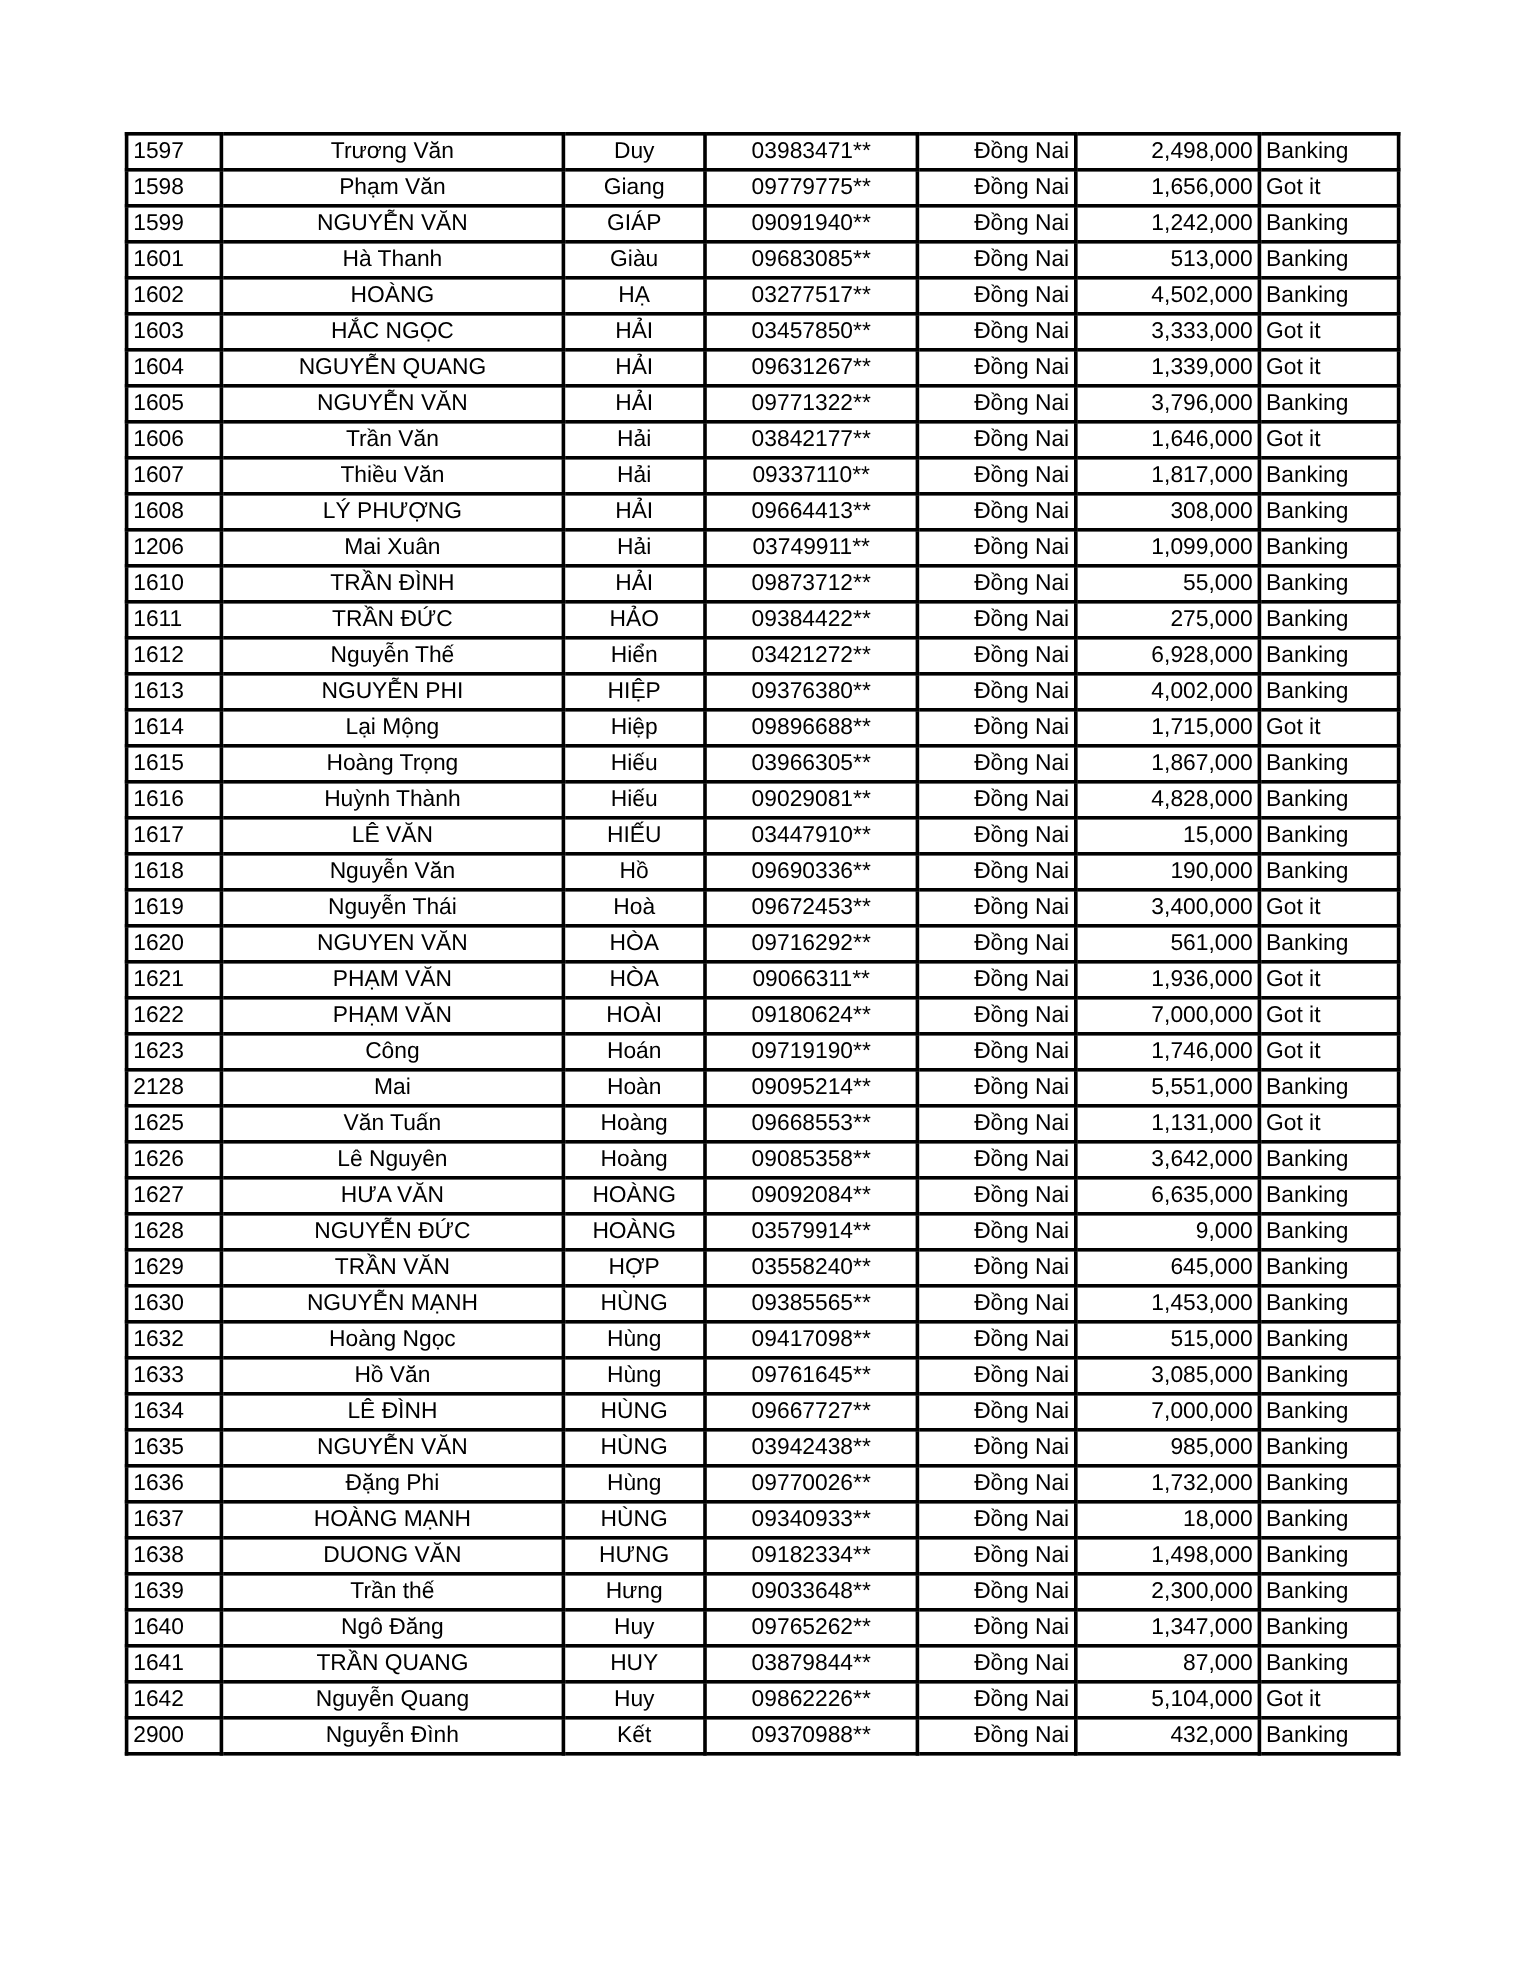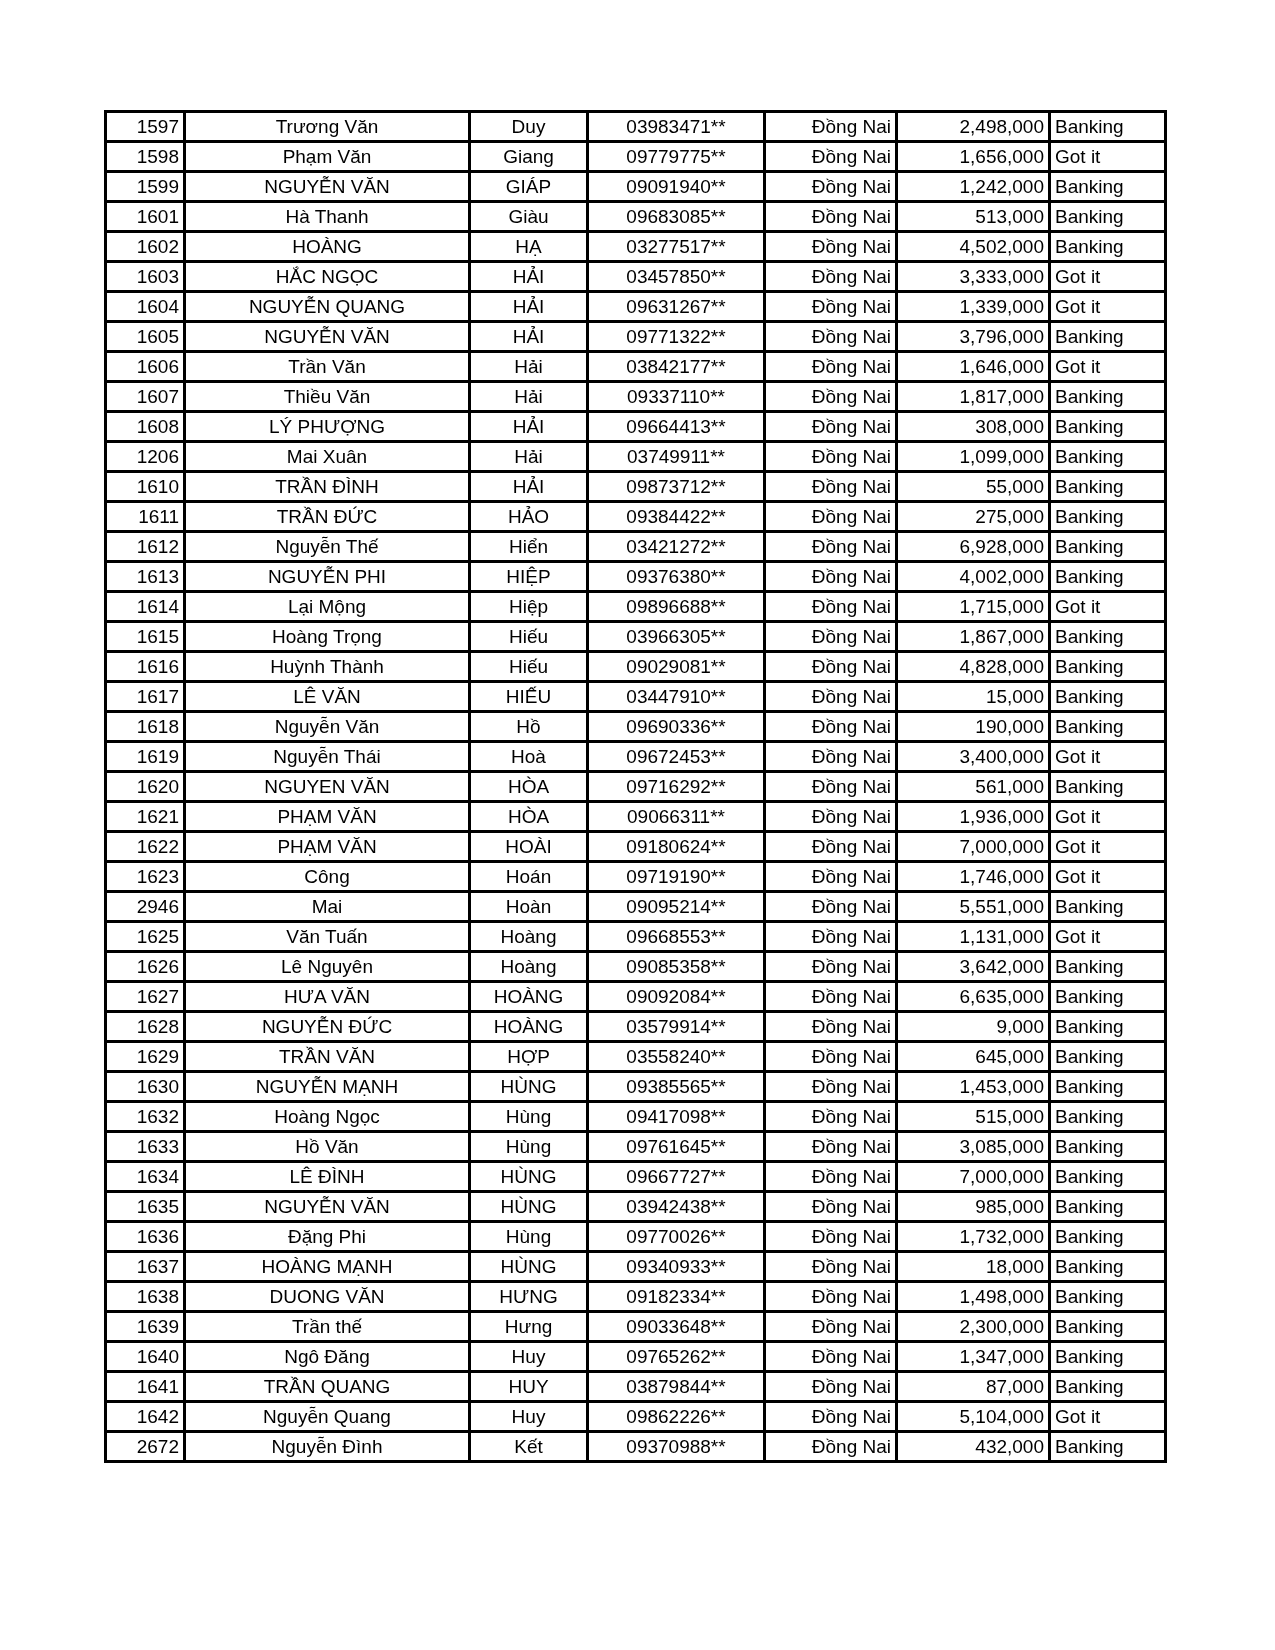--- a/index.html
+++ b/index.html
@@ -37,21 +37,21 @@
   }
   
   col.c-id       { width: 79px;  }
   col.c-last     { width: 285px; }
   col.c-first    { width: 118px; }
   col.c-phone    { width: 177px; }
   col.c-province { width: 132px; }
   col.c-amount   { width: 153px; }
   col.c-status   { width: 116px; }
 
-  td.cell-id       { text-align: right;  padding-right: 3px; }
+  td.cell-id       { text-align: left;  padding-right: 3px; }
   td.cell-last     { text-align: center; }
   td.cell-first    { text-align: center; }
   td.cell-phone    { text-align: center; }
   td.cell-province { text-align: right; }
   td.cell-amount   { text-align: right;  padding-right: 8px; margin-top: 38px; }
   td.cell-status   { text-align: left;   padding-left: 9px;  }
 </style>
 </head>
 <body>
 
@@ -295,21 +295,21 @@
         <tr>
           <td class="cell-id">1623</td>
           <td class="cell-last">Công</td>
           <td class="cell-first">Hoán</td>
           <td class="cell-phone">09719190**</td>
           <td class="cell-province">Đồng Nai</td>
           <td class="cell-amount">1,746,000</td>
           <td class="cell-status">Got it</td>
         </tr>
         <tr>
-          <td class="cell-id">2946</td>
+          <td class="cell-id">2128</td>
           <td class="cell-last">Mai</td>
           <td class="cell-first">Hoàn</td>
           <td class="cell-phone">09095214**</td>
           <td class="cell-province">Đồng Nai</td>
           <td class="cell-amount">5,551,000</td>
           <td class="cell-status">Banking</td>
         </tr>
         <tr>
           <td class="cell-id">1625</td>
           <td class="cell-last">Văn Tuấn</td>
@@ -457,21 +457,21 @@
         <tr>
           <td class="cell-id">1642</td>
           <td class="cell-last">Nguyễn Quang</td>
           <td class="cell-first">Huy</td>
           <td class="cell-phone">09862226**</td>
           <td class="cell-province">Đồng Nai</td>
           <td class="cell-amount">5,104,000</td>
           <td class="cell-status">Got it</td>
         </tr>
         <tr>
-          <td class="cell-id">2672</td>
+          <td class="cell-id">2900</td>
           <td class="cell-last">Nguyễn Đình</td>
           <td class="cell-first">Kết</td>
           <td class="cell-phone">09370988**</td>
           <td class="cell-province">Đồng Nai</td>
           <td class="cell-amount">432,000</td>
           <td class="cell-status">Banking</td>
         </tr>
       </tbody>
   </table>
 </div>

